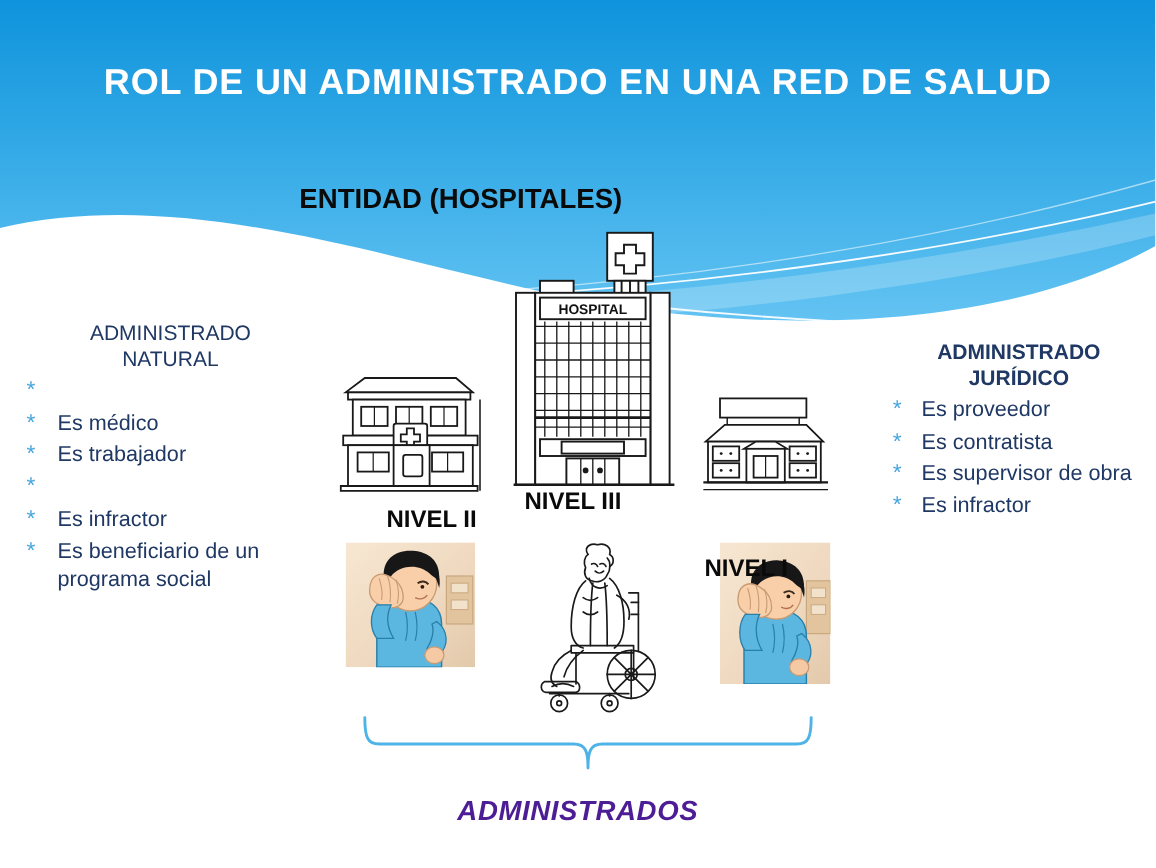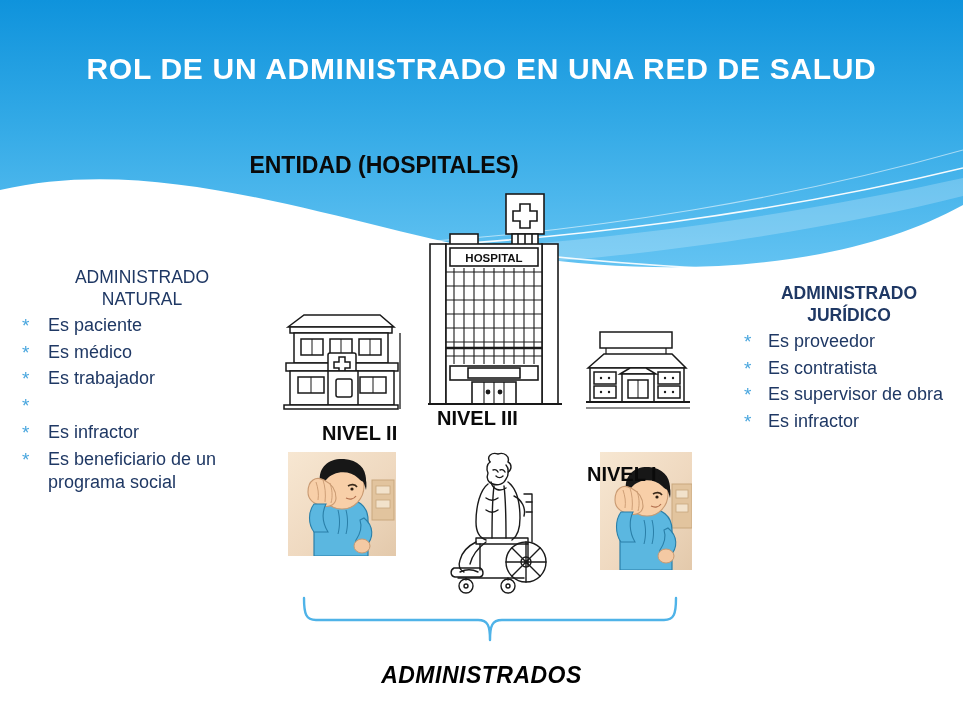--- a/index.html
+++ b/index.html
@@ -121,21 +121,21 @@
   #level-3 { left: 437px; top: 407px; }
   #level-1 { left: 587px; top: 424px; margin-top: 39px; }
 
   
   #administrados {
     position: absolute;
     left: 0;
     top: 662px;
     width: 963px;
     text-align: center;
-    color: #000000;
+    color: #4c1d95;
     font-family: "Liberation Sans", sans-serif;
     font-weight: bold;
     font-style: italic;
     font-size: 23px;
     letter-spacing: 0.5px;
     z-index: 20;
     white-space: nowrap;
   }
 
   
@@ -468,21 +468,20 @@
   </div>
 
   <div class="side-block" id="left-block">
     <div class="side-heading">
       <div>ADMINISTRADO</div>
       <div>NATURAL</div>
     </div>
     <ul class="bullet-list">
       <li class="bullet-row">
         <span class="bullet-star">*</span>
-        <span class="bullet-text">Es paciente</span>
       </li>
       <li class="bullet-row">
         <span class="bullet-star">*</span>
         <span class="bullet-text">Es médico</span>
       </li>
       <li class="bullet-row">
         <span class="bullet-star">*</span>
         <span class="bullet-text">Es trabajador</span>
       </li>
       <li class="bullet-row">

